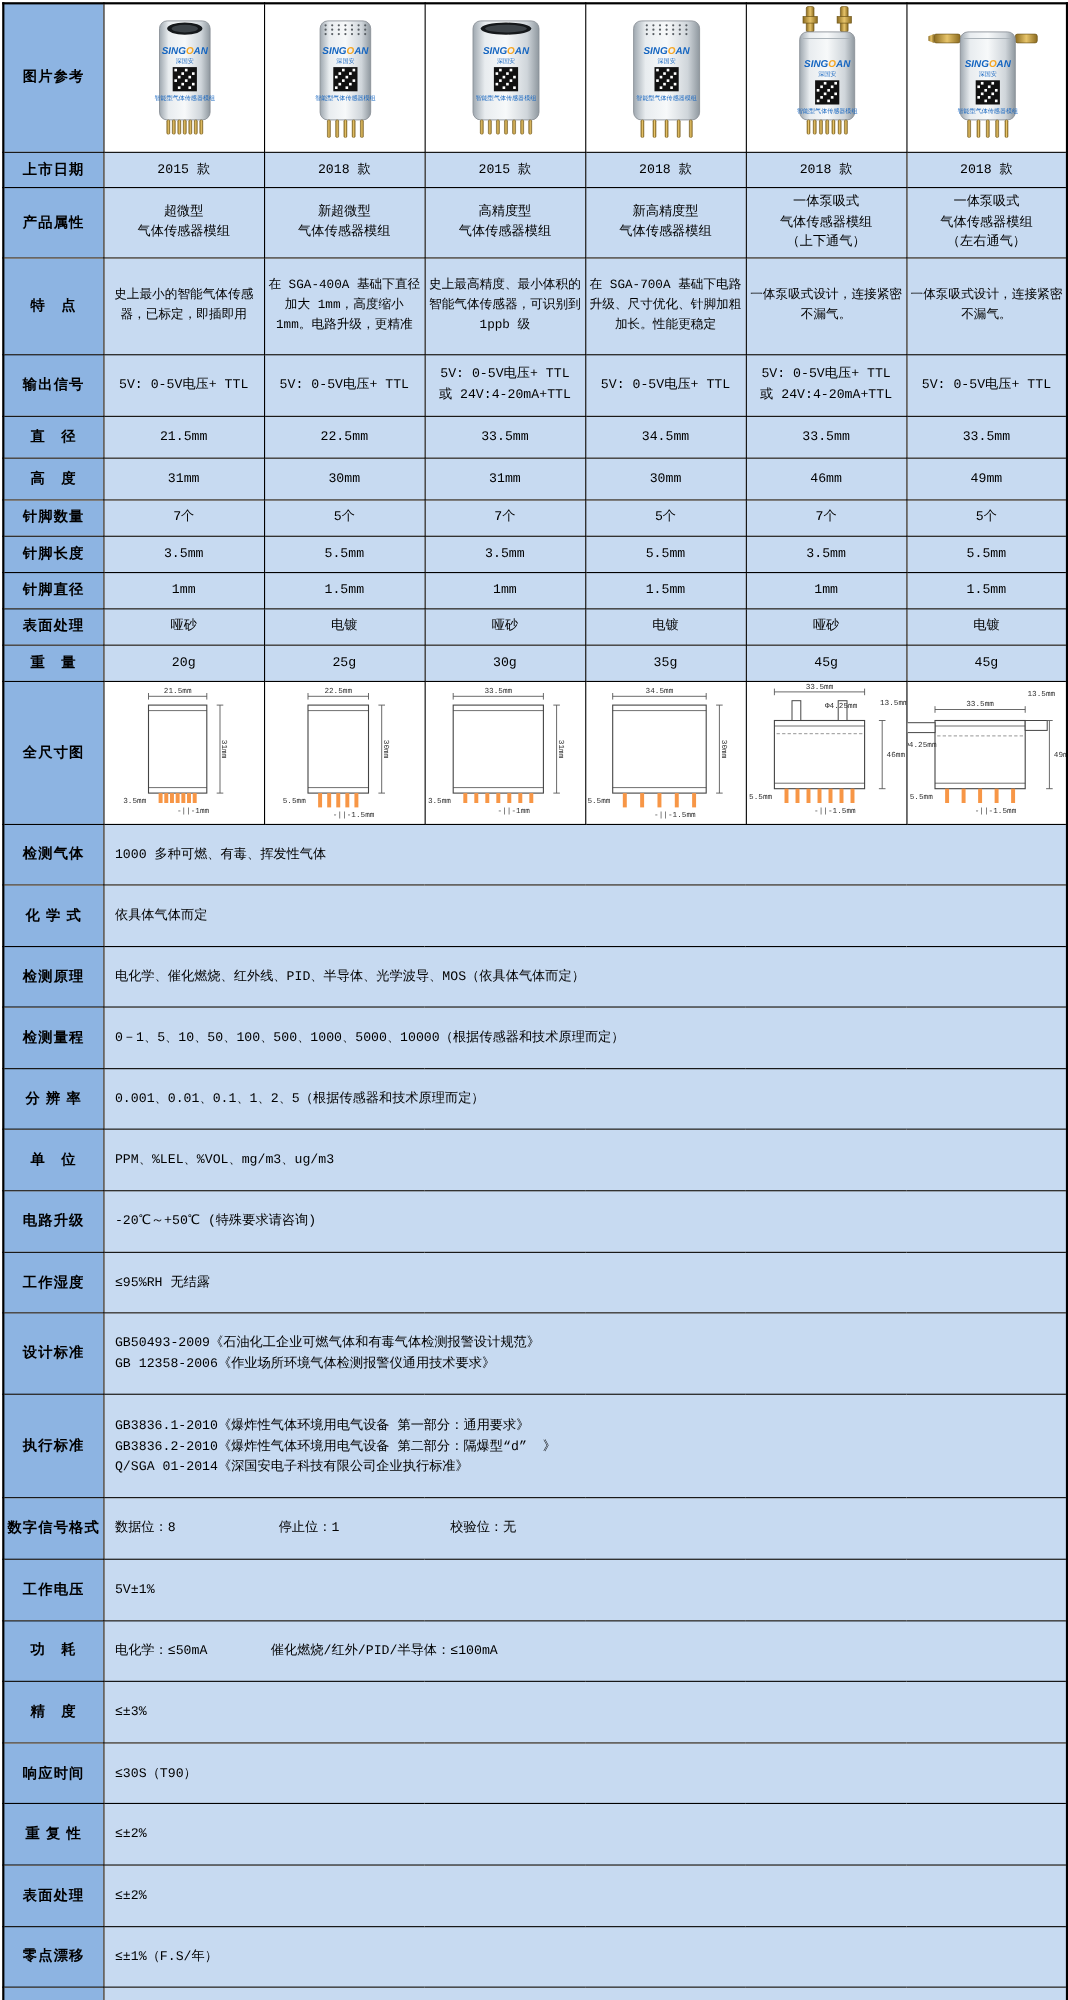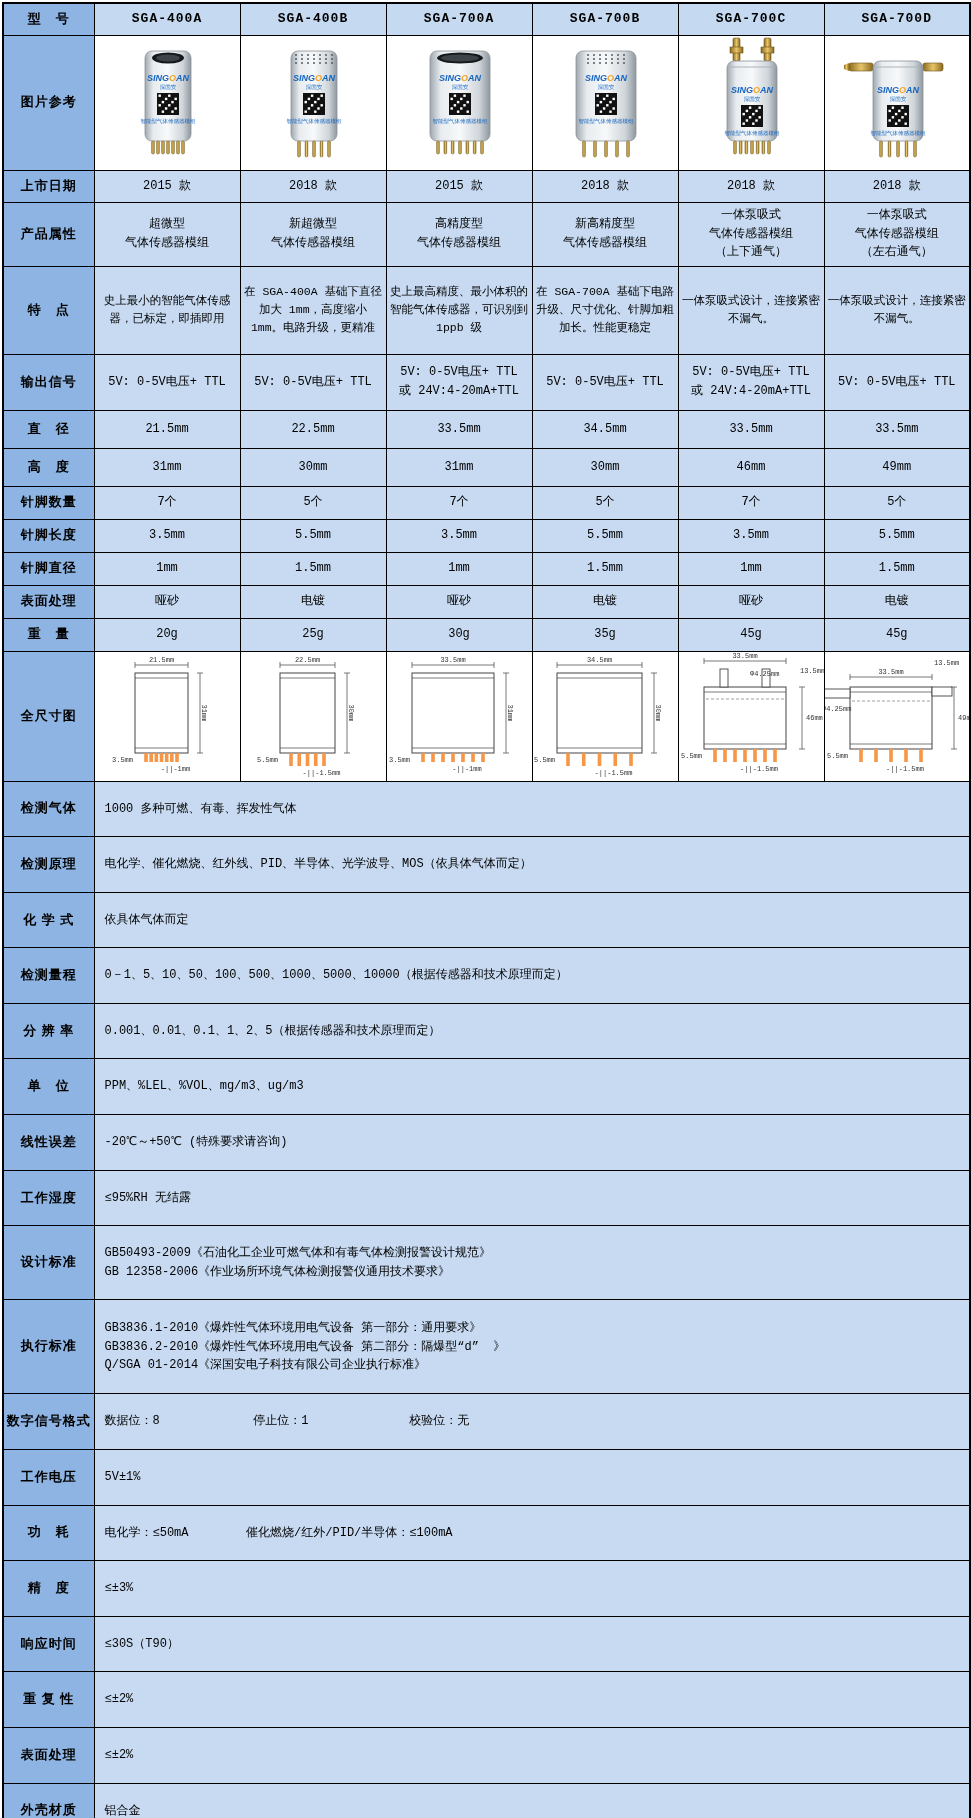--- a/index.html
+++ b/index.html
@@ -26,29 +26,20 @@
     <colgroup>
       <col style="width:91px">
       <col style="width:146px">
         <col style="width:146px">
         <col style="width:146px">
       <col style="width:146px">
         <col style="width:146px">
         <col style="width:146px">
     </colgroup>
     <tbody id="tbody">
-        <tr data-row="header" style="height: 32px;">
-          <td class="label">型　号</td>
-          <td class="val mhead">SGA-400A</td>
-          <td class="val mhead">SGA-400B</td>
-          <td class="val mhead">SGA-700A</td>
-          <td class="val mhead">SGA-700B</td>
-          <td class="val mhead">SGA-700C</td>
-          <td class="val mhead">SGA-700D</td>
-        </tr>
         <tr data-row="photo" style="height: 135px;">
           <td class="label">图片参考</td>
           <td class="white">
             <svg width="146" height="131" viewBox="0 0 146 131">
   <defs>
    <linearGradient id="sv0" x1="0" y1="0" x2="1" y2="0">
     <stop offset="0" stop-color="#9fa8b0"></stop>
                   <stop offset="0.18" stop-color="#e8ecef"></stop>
     <stop offset="0.5" stop-color="#f7f9fa"></stop>
                   <stop offset="0.82" stop-color="#cfd5da"></stop>
@@ -604,42 +595,42 @@
               <rect x="94.2" y="96" width="3.6" height="13" fill="#F79646"></rect>
               <text x="23" y="105" text-anchor="end" font-family="Liberation Mono,DejaVu Sans Mono,monospace" font-size="7" fill="#333">5.5mm</text>
               <text x="80" y="118" text-anchor="middle" font-family="Liberation Mono,DejaVu Sans Mono,monospace" font-size="7" fill="#333">-||-1.5mm</text>
             </svg>
           </td>
         </tr>
         <tr data-row="gas-detected" style="height: 38px;">
           <td class="label">检测气体</td>
           <td class="val fullval" colspan="6">1000 多种可燃、有毒、挥发性气体</td>
         </tr>
+        <tr data-row="chemical-formula" style="height: 38px;">
+          <td class="label">化 学 式</td>
+          <td class="val fullval" colspan="6">依具体气体而定</td>
+        </tr>
         <tr data-row="detection-principle" style="height: 38px;">
           <td class="label">检测原理</td>
           <td class="val fullval" colspan="6">电化学、催化燃烧、红外线、PID、半导体、光学波导、MOS（依具体气体而定）</td>
         </tr>
-        <tr data-row="chemical-formula" style="height: 38px;">
-          <td class="label">化 学 式</td>
-          <td class="val fullval" colspan="6">依具体气体而定</td>
-        </tr>
         <tr data-row="detection-range" style="height: 38px;">
           <td class="label">检测量程</td>
           <td class="val fullval" colspan="6">0－1、5、10、50、100、500、1000、5000、10000（根据传感器和技术原理而定）</td>
         </tr>
         <tr data-row="resolution" style="height: 38px;">
           <td class="label">分 辨 率</td>
           <td class="val fullval" colspan="6">0.001、0.01、0.1、1、2、5（根据传感器和技术原理而定）</td>
         </tr>
         <tr data-row="unit" style="height: 38px;">
           <td class="label">单　位</td>
           <td class="val fullval" colspan="6">PPM、%LEL、%VOL、mg/m3、ug/m3</td>
         </tr>
         <tr data-row="work-temp" style="height: 38px;">
-          <td class="label">线性误差</td>
+          <td class="label">电路升级</td>
           <td class="val fullval" colspan="6">-20℃～+50℃ (特殊要求请咨询)</td>
         </tr>
         <tr data-row="work-humidity" style="height: 38px;">
           <td class="label">工作湿度</td>
           <td class="val fullval" colspan="6">≤95%RH 无结露</td>
         </tr>
         <tr data-row="design-standard" style="height: 72px;">
           <td class="label">设计标准</td>
           <td class="val fullval" colspan="6">GB50493-2009《石油化工企业可燃气体和有毒气体检测报警设计规范》
 GB 12358-2006《作业场所环境气体检测报警仪通用技术要求》</td>
@@ -671,20 +662,24 @@
           <td class="val fullval" colspan="6">≤30S（T90）</td>
         </tr>
         <tr data-row="repeatability" style="height: 38px;">
           <td class="label">重 复 性</td>
           <td class="val fullval" colspan="6">≤±2%</td>
         </tr>
         <tr data-row="linearity" style="height: 38px;">
           <td class="label">表面处理</td>
           <td class="val fullval" colspan="6">≤±2%</td>
         </tr>
+        <tr data-row="zero-drift" style="height: 38px;">
+          <td class="label">零点漂移</td>
+          <td class="val fullval" colspan="6">≤±1%（F.S/年）</td>
+        </tr>
         <tr data-row="shell-material" style="height: 38px;">
           <td class="label">外壳材质</td>
           <td class="val fullval" colspan="6">铝合金</td>
         </tr>
         <tr data-row="surface-finish-2" style="height: 38px;">
           <td class="label">表面处理</td>
           <td class="val fullval" colspan="6">电镀</td>
         </tr>
         <tr data-row="explosion-rating" style="height: 38px;">
           <td class="label">防爆等级</td>

